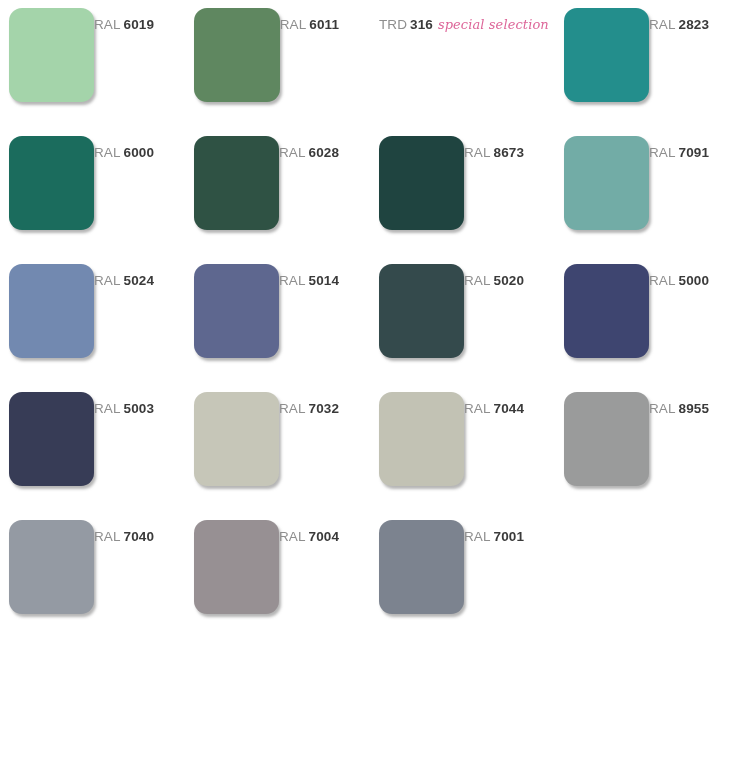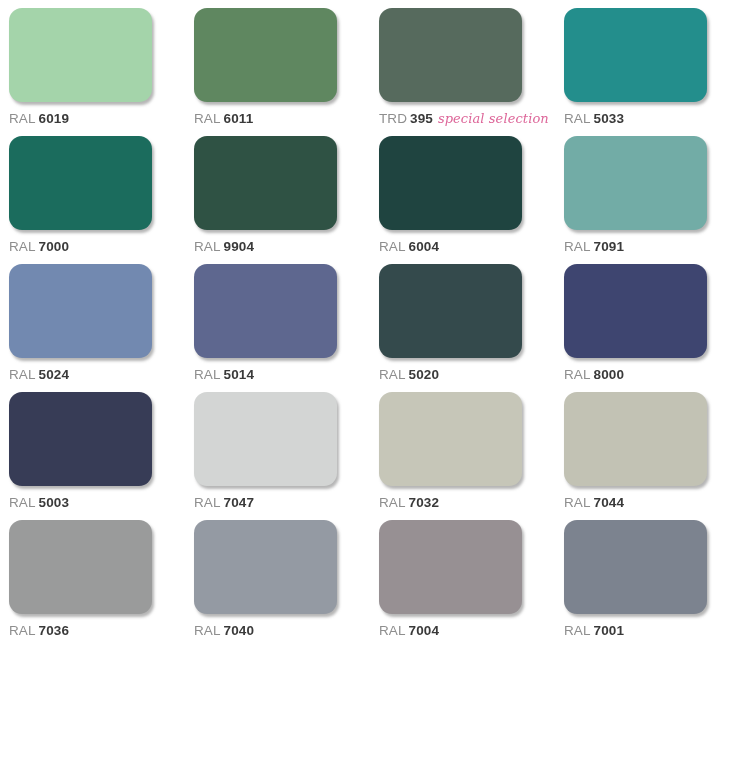--- a/index.html
+++ b/index.html
@@ -19,21 +19,21 @@
     grid-template-columns: repeat(4, 145px);
     grid-template-rows: repeat(6, 128px);
     column-gap: 40px;
     row-gap: 0px;
     padding: 8px 0 0 9px;
     box-sizing: border-box;
   }
 
   .swatch-cell {
     display: flex;
-    flex-direction: column;
+    flex-direction: row;
     align-items: flex-start;
   }
 
   .swatch-chip {
     width: 143px;
     height: 94px;
     border-radius: 13px;
     box-shadow: 2px 3px 3px rgba(120, 120, 120, 0.55);
     box-sizing: border-box;
   }
@@ -73,77 +73,73 @@
     <div class="swatch-cell">
       <div class="swatch-chip" style="background: rgb(164, 212, 170);"></div>
       <div class="swatch-label"><span class="label-prefix">RAL</span><span class="label-code">6019</span></div>
     </div>
     <div class="swatch-cell">
       <div class="swatch-chip" style="background: rgb(95, 135, 96);"></div>
       <div class="swatch-label"><span class="label-prefix">RAL</span><span class="label-code">6011</span></div>
     </div>
     <div class="swatch-cell">
       <div class="swatch-chip" style="background: rgb(86, 106, 93);"></div>
-      <div class="swatch-label"><span class="label-prefix">TRD</span><span class="label-code">395</span><span class="label-note">special selection</span></div>
+      <div class="swatch-label"><span class="label-prefix">TRD</span><span class="label-code">316</span><span class="label-note">special selection</span></div>
     </div>
     <div class="swatch-cell">
       <div class="swatch-chip" style="background: rgb(35, 142, 140);"></div>
-      <div class="swatch-label"><span class="label-prefix">RAL</span><span class="label-code">5033</span></div>
+      <div class="swatch-label"><span class="label-prefix">RAL</span><span class="label-code">2823</span></div>
     </div>
     <div class="swatch-cell">
       <div class="swatch-chip" style="background: rgb(27, 108, 93);"></div>
-      <div class="swatch-label"><span class="label-prefix">RAL</span><span class="label-code">7000</span></div>
+      <div class="swatch-label"><span class="label-prefix">RAL</span><span class="label-code">6000</span></div>
     </div>
     <div class="swatch-cell">
       <div class="swatch-chip" style="background: rgb(47, 82, 68);"></div>
-      <div class="swatch-label"><span class="label-prefix">RAL</span><span class="label-code">9904</span></div>
+      <div class="swatch-label"><span class="label-prefix">RAL</span><span class="label-code">6028</span></div>
     </div>
     <div class="swatch-cell">
       <div class="swatch-chip" style="background: rgb(31, 68, 64);"></div>
-      <div class="swatch-label"><span class="label-prefix">RAL</span><span class="label-code">6004</span></div>
+      <div class="swatch-label"><span class="label-prefix">RAL</span><span class="label-code">8673</span></div>
     </div>
     <div class="swatch-cell">
       <div class="swatch-chip" style="background: rgb(114, 172, 166);"></div>
       <div class="swatch-label"><span class="label-prefix">RAL</span><span class="label-code">7091</span></div>
     </div>
     <div class="swatch-cell">
       <div class="swatch-chip" style="background: rgb(114, 137, 176);"></div>
       <div class="swatch-label"><span class="label-prefix">RAL</span><span class="label-code">5024</span></div>
     </div>
     <div class="swatch-cell">
       <div class="swatch-chip" style="background: rgb(94, 103, 143);"></div>
       <div class="swatch-label"><span class="label-prefix">RAL</span><span class="label-code">5014</span></div>
     </div>
     <div class="swatch-cell">
       <div class="swatch-chip" style="background: rgb(52, 74, 76);"></div>
       <div class="swatch-label"><span class="label-prefix">RAL</span><span class="label-code">5020</span></div>
     </div>
     <div class="swatch-cell">
       <div class="swatch-chip" style="background: rgb(62, 69, 112);"></div>
-      <div class="swatch-label"><span class="label-prefix">RAL</span><span class="label-code">8000</span></div>
+      <div class="swatch-label"><span class="label-prefix">RAL</span><span class="label-code">5000</span></div>
     </div>
     <div class="swatch-cell">
       <div class="swatch-chip" style="background: rgb(55, 60, 86);"></div>
       <div class="swatch-label"><span class="label-prefix">RAL</span><span class="label-code">5003</span></div>
-    </div>
-    <div class="swatch-cell">
-      <div class="swatch-chip" style="background: rgb(211, 213, 212);"></div>
-      <div class="swatch-label"><span class="label-prefix">RAL</span><span class="label-code">7047</span></div>
     </div>
     <div class="swatch-cell">
       <div class="swatch-chip" style="background: rgb(198, 198, 184);"></div>
       <div class="swatch-label"><span class="label-prefix">RAL</span><span class="label-code">7032</span></div>
     </div>
     <div class="swatch-cell">
       <div class="swatch-chip" style="background: rgb(194, 194, 180);"></div>
       <div class="swatch-label"><span class="label-prefix">RAL</span><span class="label-code">7044</span></div>
     </div>
     <div class="swatch-cell">
       <div class="swatch-chip" style="background: rgb(154, 155, 155);"></div>
-      <div class="swatch-label"><span class="label-prefix">RAL</span><span class="label-code">7036</span></div>
+      <div class="swatch-label"><span class="label-prefix">RAL</span><span class="label-code">8955</span></div>
     </div>
     <div class="swatch-cell">
       <div class="swatch-chip" style="background: rgb(148, 154, 163);"></div>
       <div class="swatch-label"><span class="label-prefix">RAL</span><span class="label-code">7040</span></div>
     </div>
     <div class="swatch-cell">
       <div class="swatch-chip" style="background: rgb(151, 144, 147);"></div>
       <div class="swatch-label"><span class="label-prefix">RAL</span><span class="label-code">7004</span></div>
     </div>
     <div class="swatch-cell">

